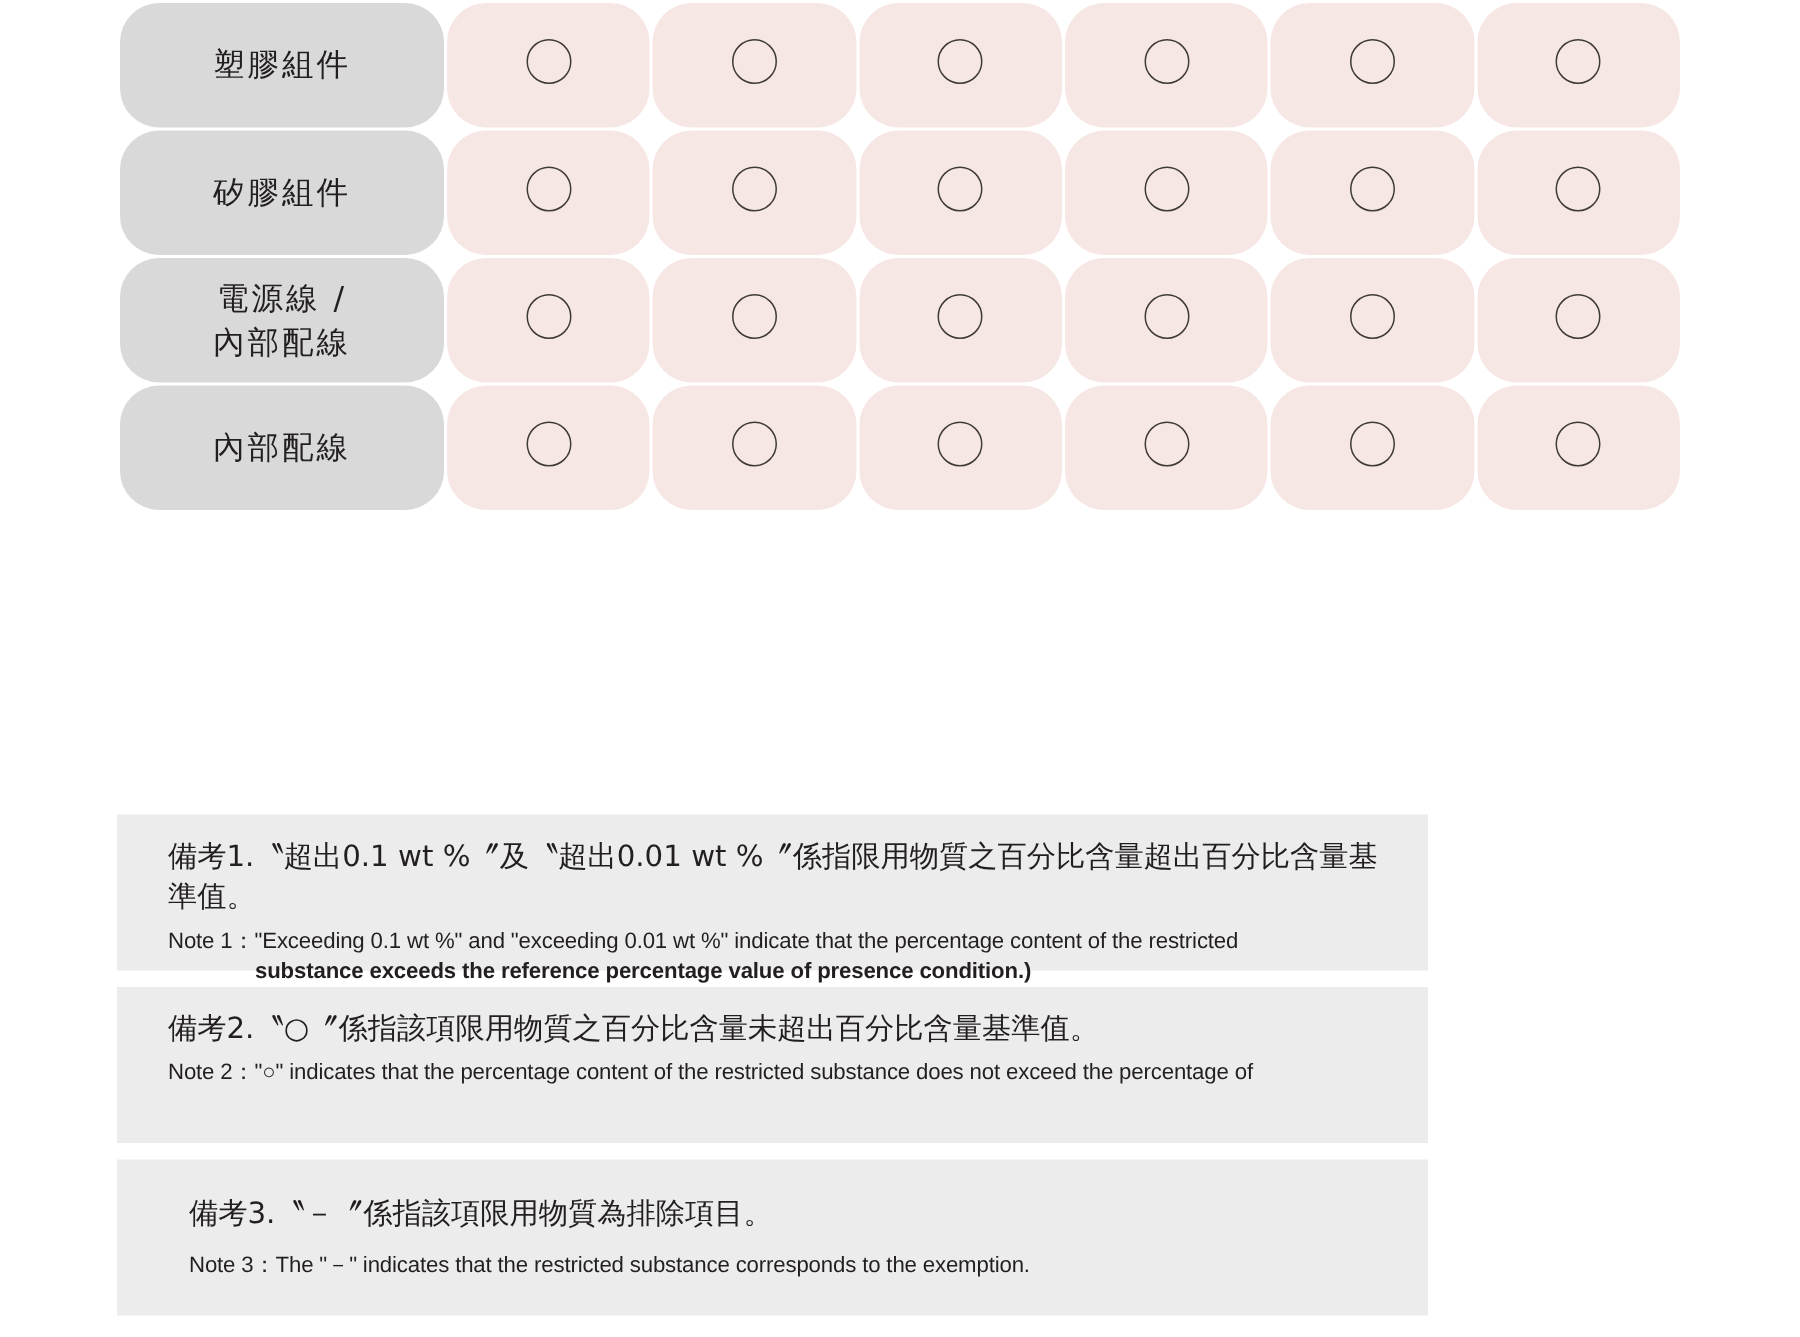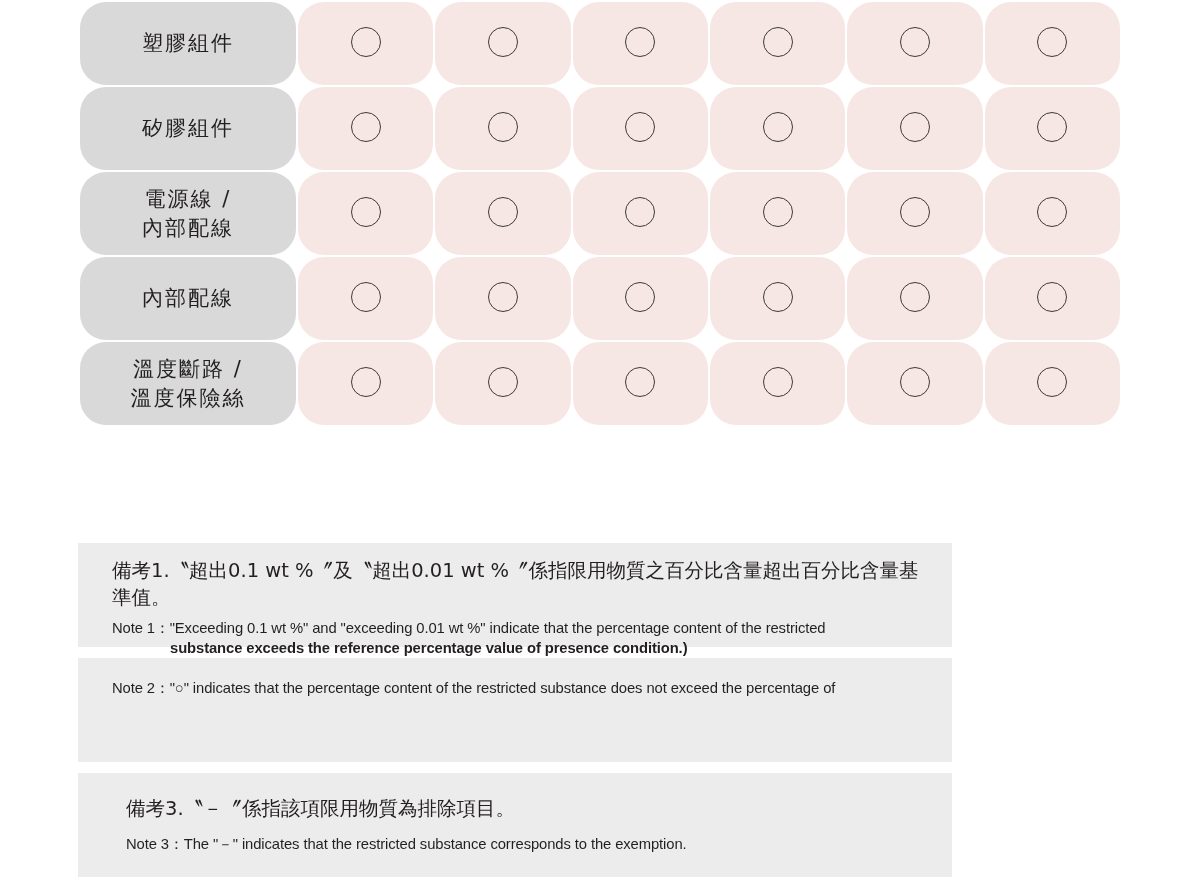--- a/index.html
+++ b/index.html
@@ -154,47 +154,36 @@
           <span class="hdr-line">內部配線</span>
         </td>
         <td class="mark-cell"><span class="circle"></span></td>
         <td class="mark-cell"><span class="circle"></span></td>
         <td class="mark-cell"><span class="circle"></span></td>
         <td class="mark-cell"><span class="circle"></span></td>
         <td class="mark-cell"><span class="circle"></span></td>
         <td class="mark-cell"><span class="circle"></span></td>
       </tr>
 
-      <tr>
-        <td class="row-header">
-          <span class="hdr-line">溫度斷路 /</span>
-          <span class="hdr-line">溫度保險絲</span>
-        </td>
-        <td class="mark-cell"><span class="circle"></span></td>
-        <td class="mark-cell"><span class="circle"></span></td>
-        <td class="mark-cell"><span class="circle"></span></td>
-        <td class="mark-cell"><span class="circle"></span></td>
-        <td class="mark-cell"><span class="circle"></span></td>
-        <td class="mark-cell"><span class="circle"></span></td>
-      </tr>
 
     </tbody>
   </table>
 
   <div class="notes">
 
     <div class="note-block" id="nb1">
       <div class="note-zh">備考1.〝超出0.1 wt %〞及〝超出0.01 wt %〞係指限用物質之百分比含量超出百分比含量基準值。</div>
       <div class="note-en">
         <span>Note 1："Exceeding 0.1 wt %" and "exceeding 0.01 wt %" indicate that the percentage content of the restricted</span>
         <span class="indent">substance exceeds the reference percentage value of presence condition.)</span>
       </div>
     </div>
 
     <div class="note-block" id="nb2">
+      <div class="note-zh">備考2.〝○〞係指該項限用物質之百分比含量未超出百分比含量基準值。</div>
       <div class="note-en">
         <span>Note 2："○" indicates that the percentage content of the restricted substance does not exceed the percentage of</span>
       </div>
     </div>
 
     <div class="note-block" id="nb3">
       <div class="note-zh">備考3.〝－〞係指該項限用物質為排除項目。</div>
       <div class="note-en">
         <span>Note 3：The "－" indicates that the restricted substance corresponds to the exemption.</span>
       </div>

